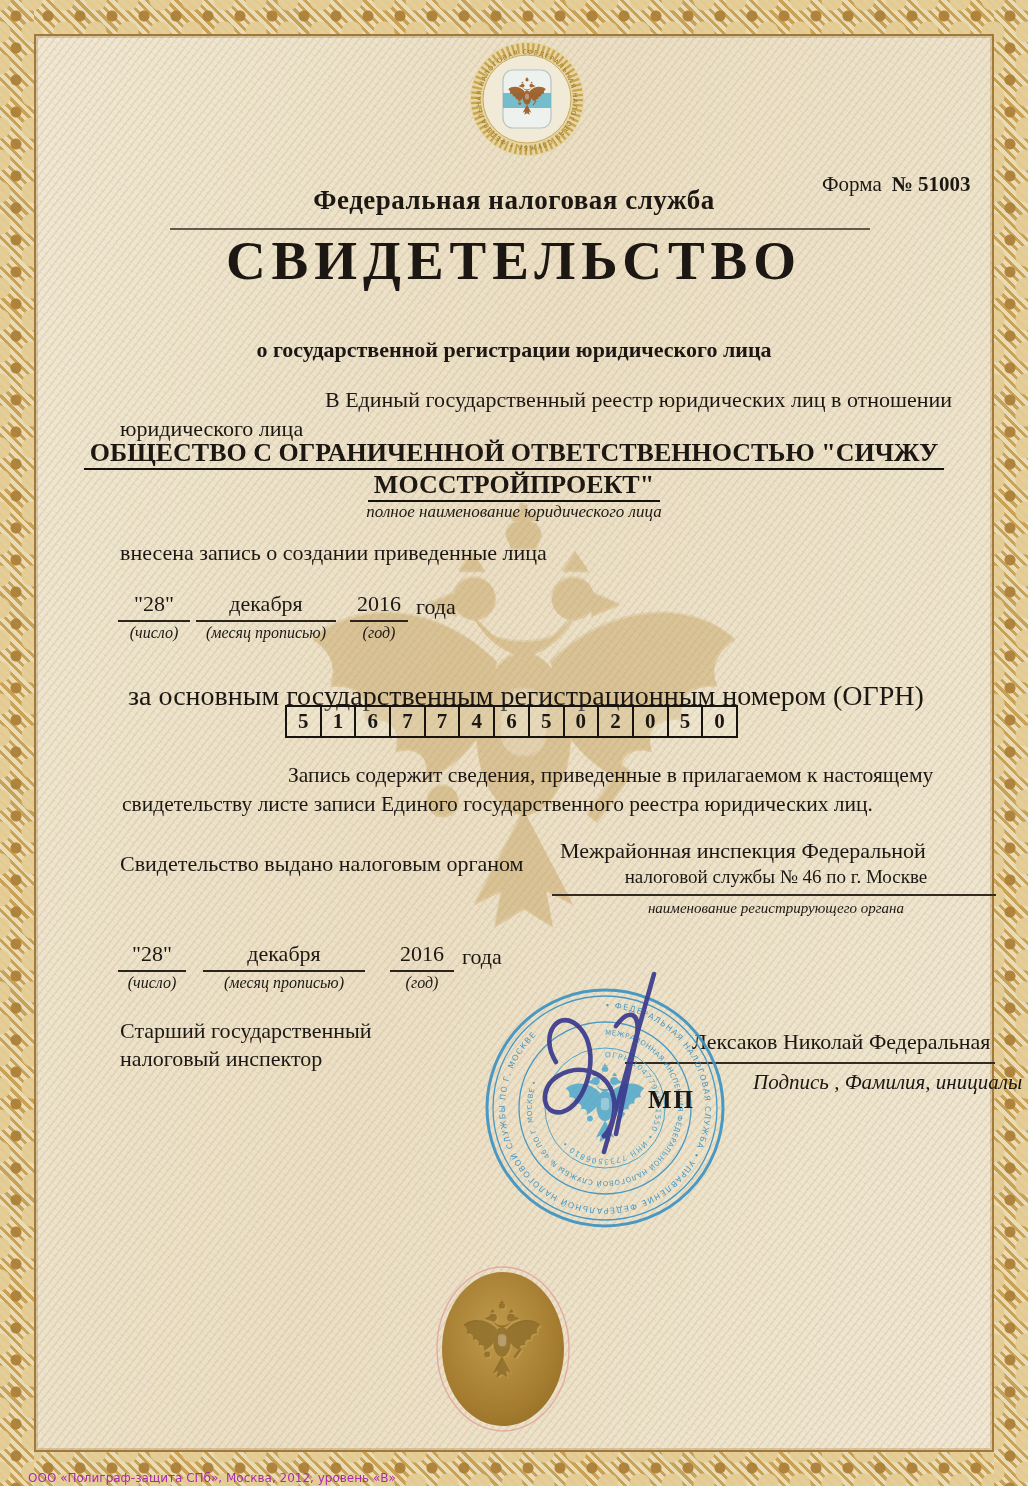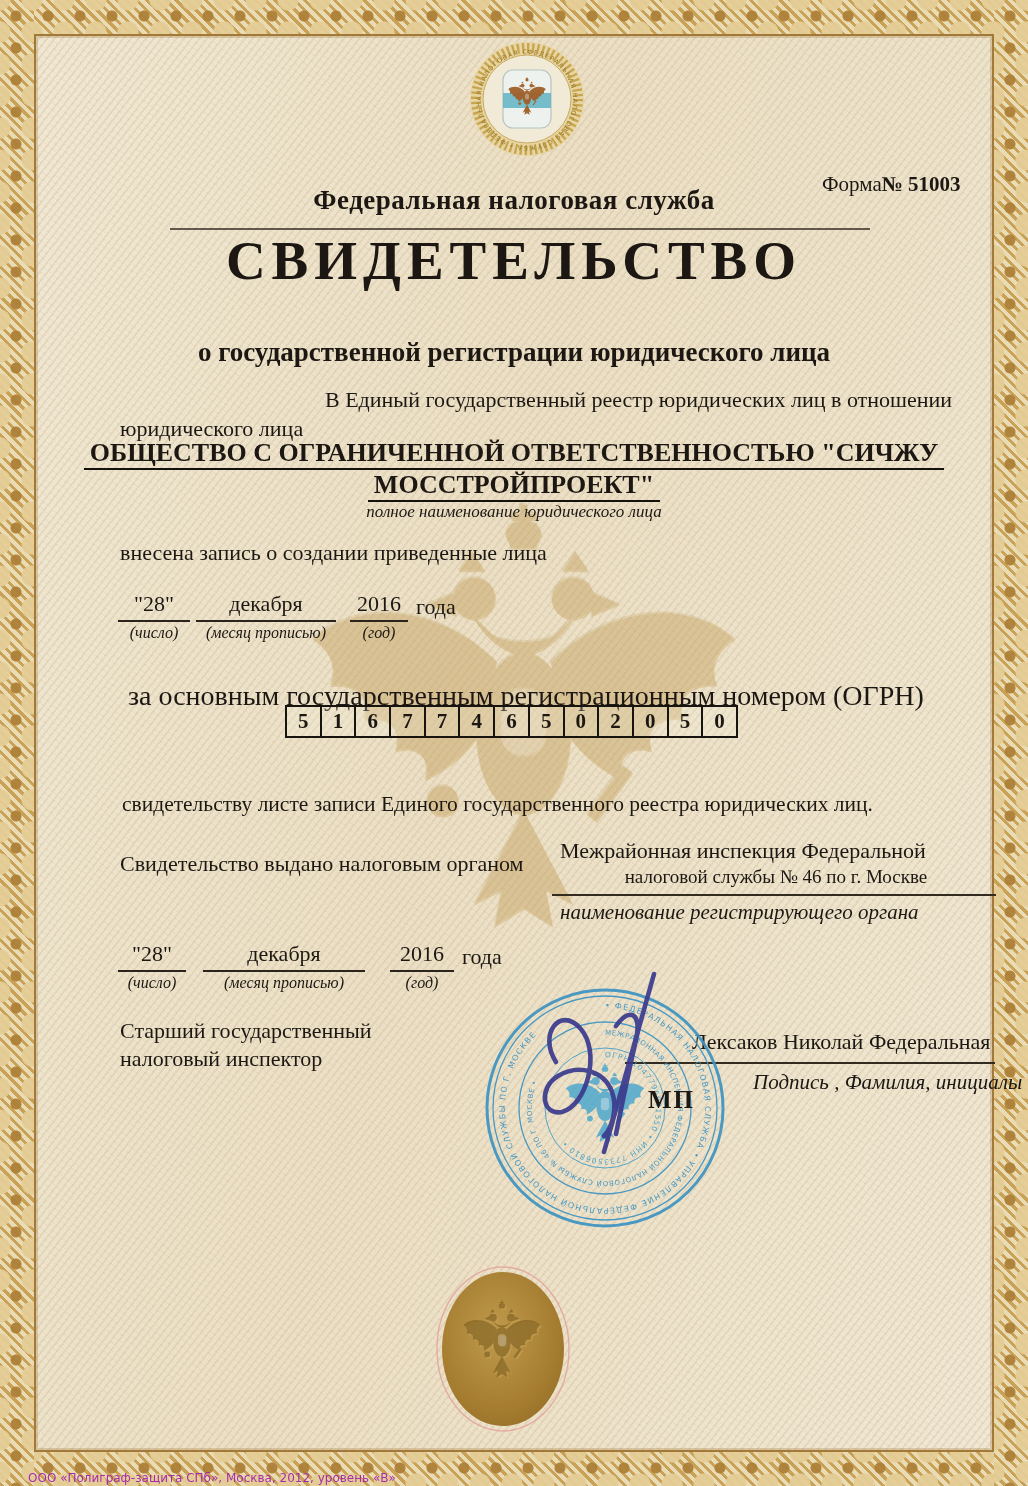--- a/index.html
+++ b/index.html
@@ -31,25 +31,25 @@
   .bs-right{right:0;top:0;bottom:0;width:34px}
   .inner-frame{
     position:absolute;inset:34px;z-index:1;pointer-events:none;
     border:2px solid #a3793a;box-shadow:inset 0 0 0 2px rgba(163,121,58,.30);
   }
   .t{position:absolute;white-space:nowrap;z-index:3}
   .cx{left:0;right:0;text-align:center}
   .rule{position:absolute;z-index:3;background:#332b20}
 
   #form-label{top:172px;left:822px;font-size:21px}
-  #form-label .num{font-weight:bold;}
+  #form-label .num{font-weight:bold;margin-left:10px}
   #agency{top:185px;font-size:27px;font-weight:bold;letter-spacing:.5px}
   #agency-rule{top:228px;left:170px;width:700px;height:2px;opacity:.75}
   #main-title{top:229px;font-size:55px;font-weight:bold;letter-spacing:6px}
-  #subtitle{top:337px;font-size:27px;font-weight:bold}
+  #subtitle{top:337px;font-size:22px;font-weight:bold}
   #intro1{top:387px;left:325px;font-size:22px}
   #intro2{top:416px;left:120px;font-size:22px}
   .company{font-size:26px;font-weight:bold}
   .company .u{border-bottom:2.5px solid #15110c;padding:0 6px 1px}
   #company1{top:438px}
   #company2{top:470px}
   #company-caption{top:502px;font-size:17px;font-style:italic}
   #record-line{top:540px;left:120px;font-size:22px}
 
   .dcell{position:absolute;z-index:3;border-bottom:2px solid #2a241c;text-align:center;font-size:22px;padding-bottom:3px}
@@ -60,21 +60,21 @@
   #ogrn-boxes{position:absolute;top:705px;left:285px;display:flex;border:2.5px solid #17130e;z-index:3;background:rgba(245,238,220,.25)}
   .dig{width:32.7px;height:29px;border-right:2px solid #17130e;display:flex;align-items:center;justify-content:center;font-size:21px;font-weight:bold}
   .dig:last-child{border-right:none}
 
   #note1{top:763px;left:288px;font-size:21.5px}
   #note2{top:792px;left:122px;font-size:21.5px}
   #issued-label{top:851px;left:120px;font-size:22px}
   #auth1{top:838px;left:560px;width:432px;text-align:left;font-size:22px}
   #auth2{top:866px;left:560px;width:432px;text-align:center;font-size:19px}
   #auth-rule{top:894px;left:552px;width:444px;height:2px}
-  #auth-caption{top:900px;left:560px;width:432px;text-align:left;font-size:21px;font-style:italic}
+  #auth-caption{top:900px;left:560px;width:432px;text-align:center;font-size:15px;font-style:italic}
 
   #official1{top:1018px;left:120px;font-size:22px}
   #official2{top:1046px;left:120px;font-size:22px}
   #official-name{top:1029px;left:692px;font-size:22px}
   #sig-rule{top:1062px;left:625px;width:370px;height:2px}
   #sig-caption{top:1070px;left:753px;font-size:21px;font-style:italic}
   #stamp-mark{top:1086px;left:648px;font-size:25px;font-weight:bold;letter-spacing:2px;z-index:5}
 
   #series-row{top:1350px;left:620px;display:flex;align-items:baseline;z-index:3}
   #series-word{font-size:27px;font-weight:bold}
@@ -181,20 +181,21 @@
     <div class="dig">4</div>
     <div class="dig">6</div>
     <div class="dig">5</div>
     <div class="dig">0</div>
     <div class="dig">2</div>
     <div class="dig">0</div>
     <div class="dig">5</div>
     <div class="dig">0</div>
   </div>
 
+  <div class="t" id="note1">Запись содержит сведения, приведенные в прилагаемом к настоящему</div>
   <div class="t" id="note2">свидетельству листе записи Единого государственного реестра юридических лиц.</div>
 
   <div class="t" id="issued-label">Свидетельство выдано налоговым органом</div>
   <div class="t" id="auth1">Межрайонная инспекция Федеральной</div>
   <div class="t" id="auth2">налоговой службы № 46 по г. Москве</div>
   <div class="rule" id="auth-rule"></div>
   <div class="t" id="auth-caption">наименование регистрирующего органа</div>
 
   <div class="dcell" style="top:941px;left:118px;width:68px">"28"</div>
   <div class="dcell" style="top:941px;left:203px;width:162px">декабря</div>

